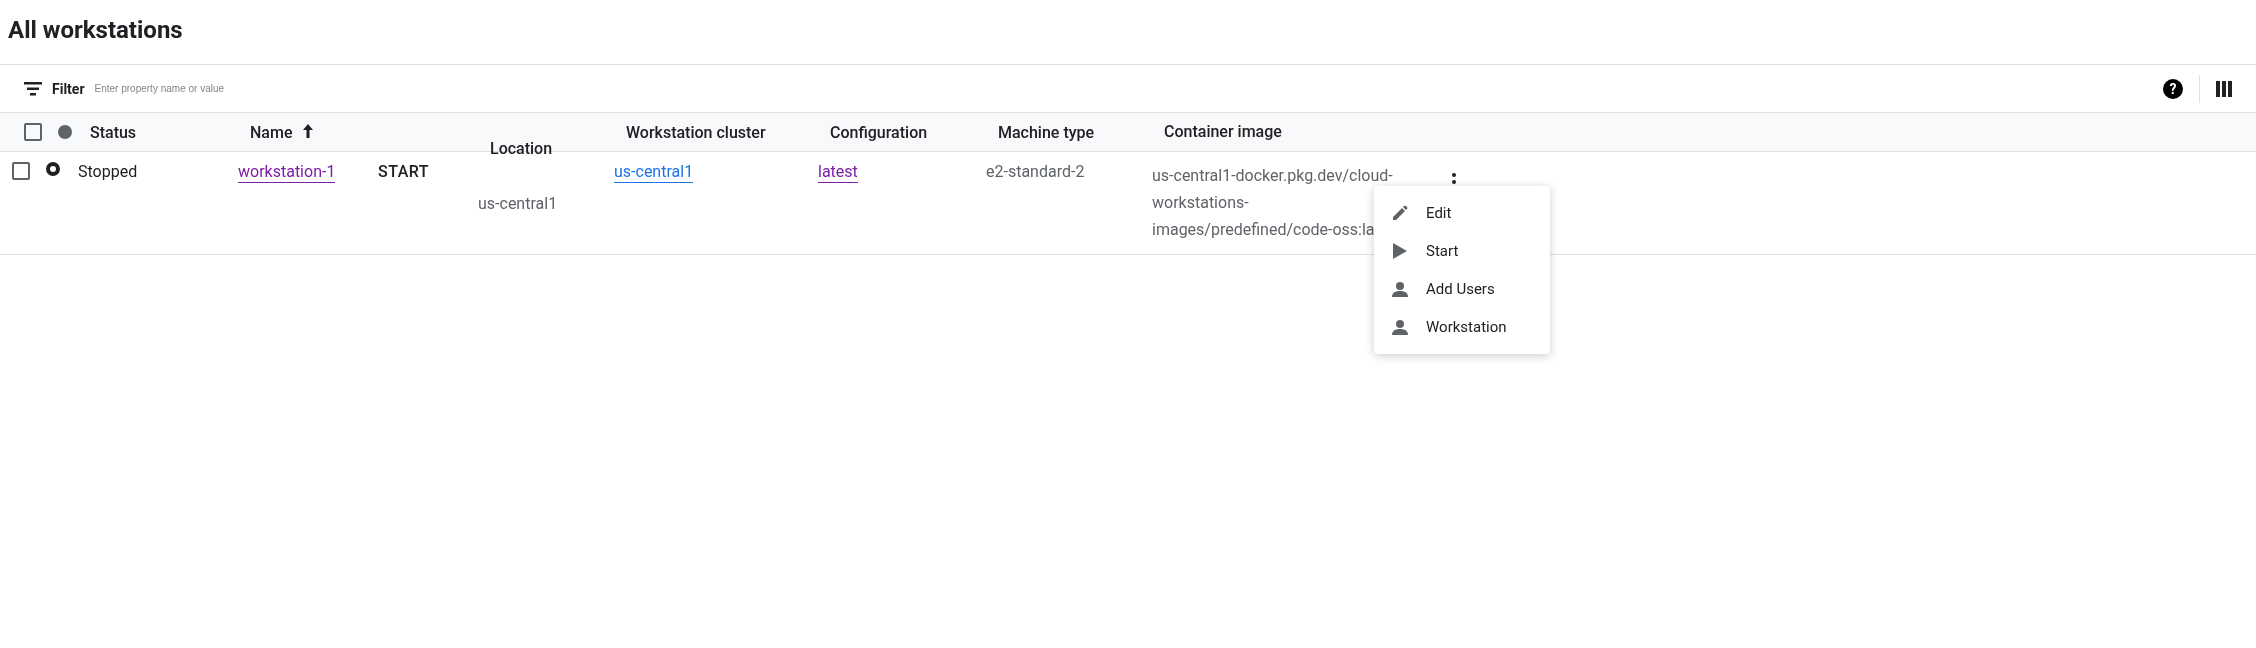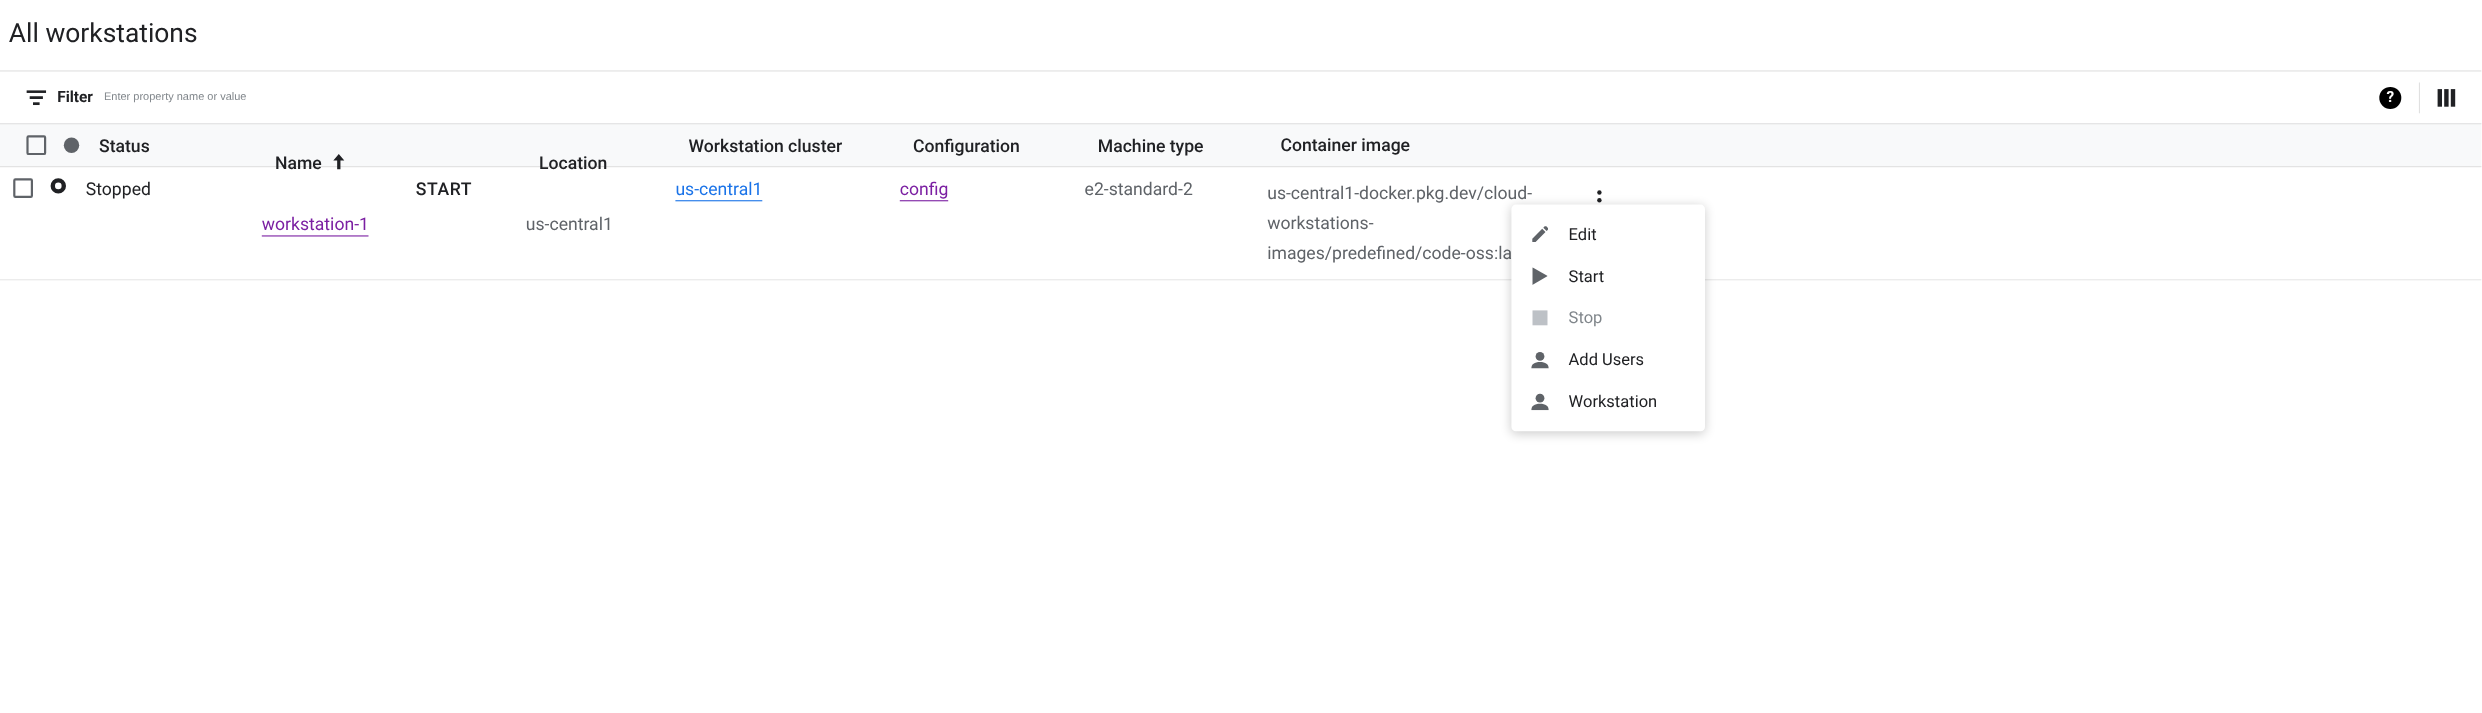--- a/index.html
+++ b/index.html
@@ -8,21 +8,21 @@
       box-sizing: border-box;
     }
     body {
       font-family: 'Roboto', 'Segoe UI', Arial, sans-serif;
       color: #202124;
       background: #fff;
       font-size: 14px;
     }
     .page-title {
       font-size: 24px;
-      font-weight: 400;
+      font-weight: 700;
       padding: 16px 8px 20px 8px;
     }
     .filter-bar {
       display: flex;
       align-items: center;
       padding: 16px 24px;
       height: 48px;
       border-top: 1px solid #e0e0e0;
     }
     .filter-left {
@@ -101,21 +101,21 @@
       font-size: 16px;
       padding-right: 12px;
     }
     .table-header .col {
       font-weight: 500;
       color: #202124;
     }
     .col-checkbox { width: 34px; flex-shrink: 0; display: flex; align-items: center; }
     .col-dot { width: 32px; flex-shrink: 0; display: flex; align-items: center; }
     .col-status { width: 160px; flex-shrink: 0; }
-    .col-name { width: 140px; flex-shrink: 0; margin-top: 32px; }
+    .col-name { width: 140px; flex-shrink: 0; }
     .col-action { width: 100px; flex-shrink: 0; }
     .col-location { width: 136px; flex-shrink: 0; margin-top: 32px; }
     .col-cluster { width: 204px; flex-shrink: 0; }
     .col-config { width: 168px; flex-shrink: 0; }
     .col-machine { width: 166px; flex-shrink: 0; }
     .col-image { width: 280px; flex-shrink: 0; word-wrap: break-word; line-height: 1.7; }
     .col-more { width: 40px; flex-shrink: 0; text-align: right; }
 
     .checkbox {
       width: 18px;
@@ -270,21 +270,21 @@
     <a href="#" class="link-purple">workstation-1</a>
   </div>
   <div class="col col-action">
     <span class="start-btn">START</span>
   </div>
   <div class="col col-location muted">us-central1</div>
   <div class="col col-cluster">
     <a href="#" class="link-blue">us-central1</a>
   </div>
   <div class="col col-config">
-    <a href="#" class="link-purple">config</a>
+    <a href="#" class="link-purple">latest</a>
   </div>
   <div class="col col-machine muted">e2-standard-2</div>
   <div class="col col-image muted">us-central1-docker.pkg.dev/cloud-workstations-images/predefined/code-oss:latest</div>
   <div class="col col-more">
     <span class="more-btn">
       <span></span>
         <span></span>
         <span></span>
     </span>
   </div>
@@ -300,28 +300,20 @@
     <span>Edit</span>
   </div>
   <div class="menu-item">
     <span class="menu-icon">
       <svg width="14" height="16" viewBox="0 0 14 16" fill="#5f6368">
         <path d="M0 0 L14 8 L0 16 Z"></path>
       </svg>
     </span>
     <span>Start</span>
   </div>
-  <div class="menu-item disabled">
-    <span class="menu-icon">
-      <svg width="14" height="14" viewBox="0 0 14 14" fill="#bdc1c6">
-        <rect x="0" y="0" width="14" height="14"></rect>
-      </svg>
-    </span>
-    <span>Stop</span>
-  </div>
   <div class="menu-item">
     <span class="menu-icon">
       <svg width="16" height="16" viewBox="0 0 16 16" fill="#5f6368">
         <circle cx="8" cy="5" r="4"></circle>
         <path d="M0 16 C0 12 3 10 8 10 C13 10 16 12 16 16 Z"></path>
       </svg>
     </span>
     <span>Add Users</span>
   </div>
   <div class="menu-item">

